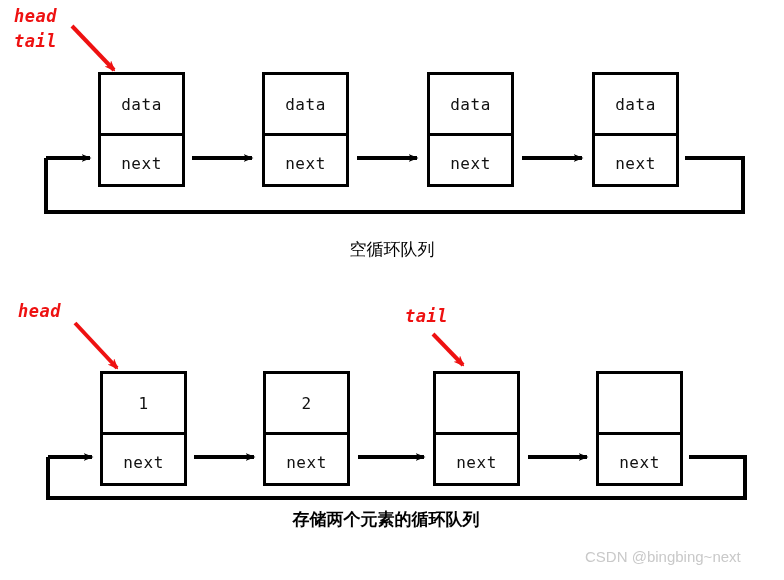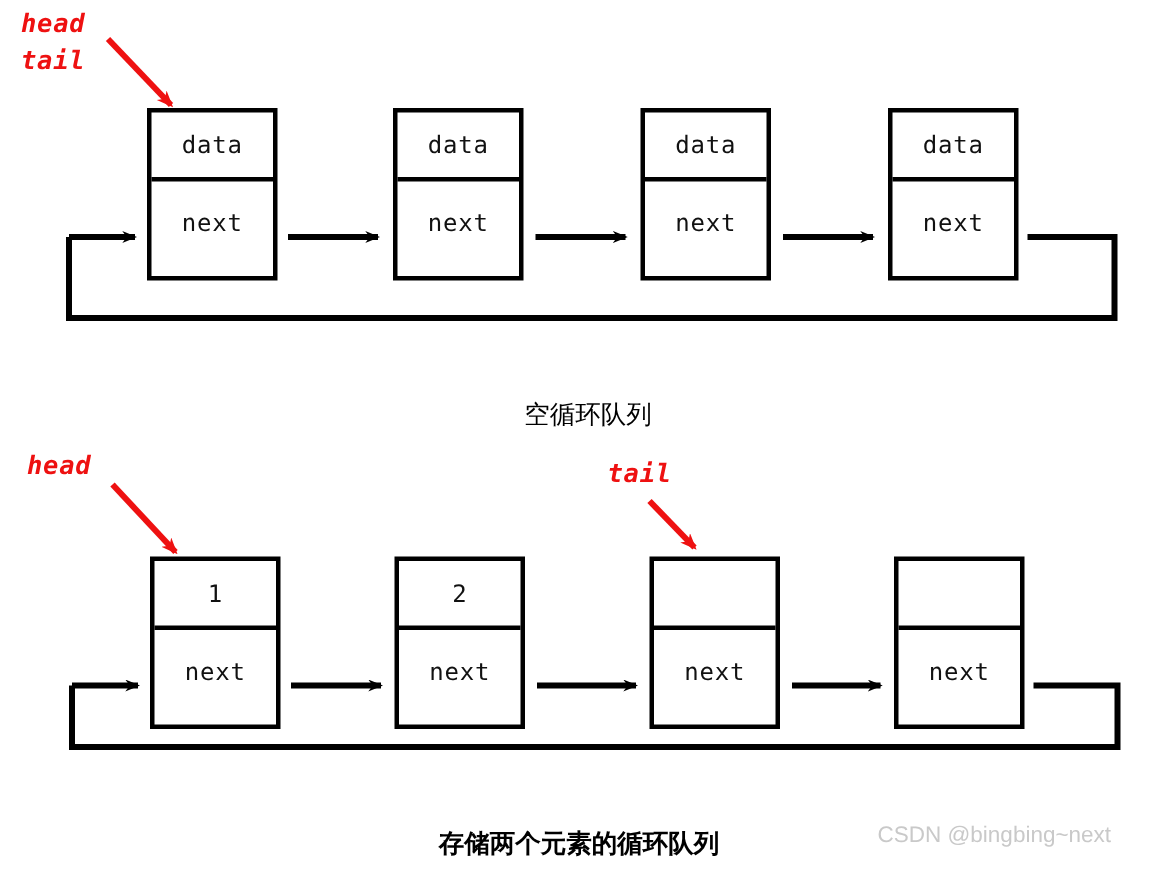--- a/index.html
+++ b/index.html
@@ -30,21 +30,21 @@
     box-sizing: border-box;
     display: flex;
     align-items: center;
     justify-content: center;
     font-family: "DejaVu Sans Mono", monospace;
     font-size: 16px;
     color: #111111;
     letter-spacing: 0.5px;
   }
   .cell-top {
-    height: 46px;
+    height: 61px;
     border-bottom: 3px solid #000000;
   }
   .cell-bottom {
     height: 55px;
   }
   .ptr-label {
     position: absolute;
     color: #ee1111;
     font-family: "DejaVu Sans Mono", monospace;
     font-size: 17px;
@@ -53,21 +53,20 @@
     white-space: nowrap;
     font-style: italic;
   }
   .caption {
     position: absolute;
     text-align: center;
     color: #000000;
     font-family: "DejaVu Sans", sans-serif;
     font-size: 17px;
     white-space: nowrap;
-    margin-top: 27px;
   }
   .caption.bold { font-weight: bold; }
   .watermark {
     position: absolute;
     color: #c9c9c9;
     font-family: "Liberation Sans", sans-serif;
     font-size: 15px;
     white-space: nowrap;
   }
 </style>
@@ -150,15 +149,15 @@
 </div>
 <div class="node" style="left:433px; top:371px; width:87px; height:115px;">
   <div class="cell cell-top"></div>
   <div class="cell cell-bottom">next</div>
 </div>
 <div class="node" style="left:596px; top:371px; width:87px; height:115px;">
   <div class="cell cell-top"></div>
   <div class="cell cell-bottom">next</div>
 </div>
 
-<div class="caption bold" style="left:0px; top:524px; width:772px;">存储两个元素的循环队列</div>
+<div class="caption bold" style="left:0px; top:508px; width:772px;">存储两个元素的循环队列</div>
 
 <div class="watermark" style="left:585px; top:548px;">CSDN @bingbing~next</div>
 
 </body></html>

